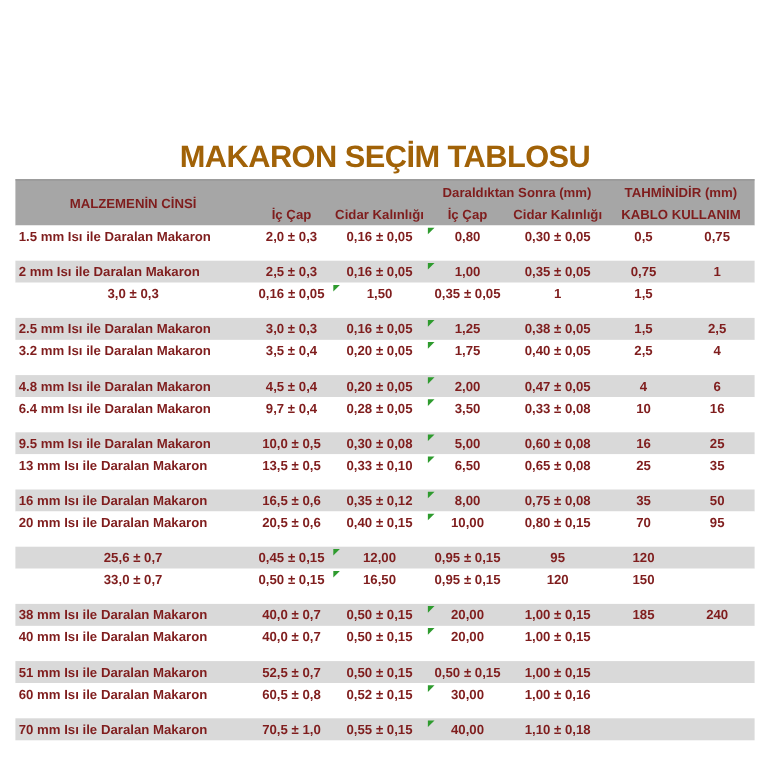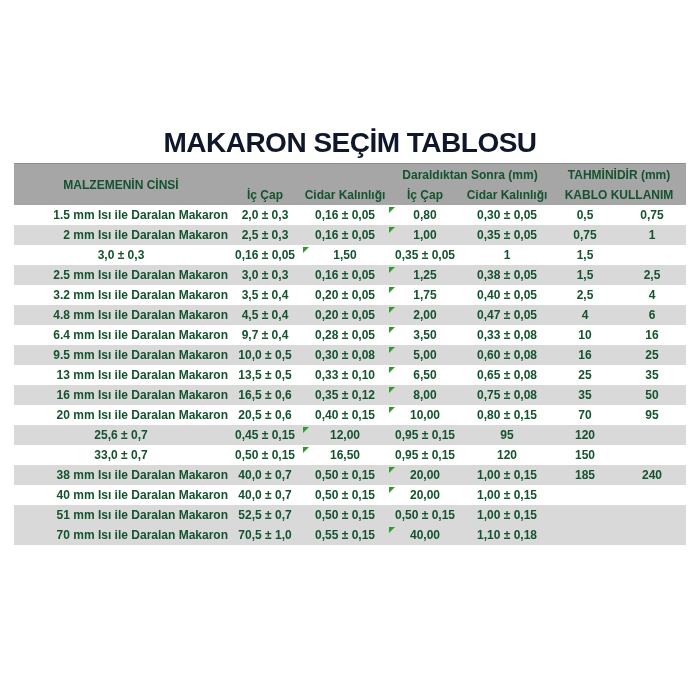--- a/index.html
+++ b/index.html
@@ -18,29 +18,29 @@
   .title {
     position: absolute;
     top: 127px;
     left: 0;
     width: 700px;
     margin: 0;
     text-align: center;
     font-size: 28px;
     font-weight: bold;
     letter-spacing: -0.5px;
-    color: #0f172a;
+    color: #a16207;
     white-space: nowrap;
   }
   .tbl {
     position: absolute;
     left: 14px;
     top: 163px;
     width: 672px;
-    color: #14532d;
+    color: #7f1d1d;
   }
   .thead {
     display: grid;
     grid-template-columns: 214px 74px 86px 74px 90px 66px 68px;
     grid-template-rows: 21px 20px;
     background: #a6a6a6;
     border-top: 1px solid #8e8e8e;
     font-size: 12px;
     font-weight: bold;
   }
@@ -62,23 +62,23 @@
   .sh5 { grid-column: 5; }
   .sh67 { grid-column: 6 / 8; }
   .tbody { font-size: 12px; font-weight: bold; }
   .row {
     display: grid;
     grid-template-columns: 214px 74px 86px 74px 90px 66px 68px;
     height: 20px;
     align-items: center;
     background: #ffffff;
   }
-  .row.stripe { background: #d9d9d9; }
+  .row.stripe { background: #d9d9d9; margin-top: 12px; }
   .cell { text-align: center; white-space: nowrap; line-height: 20px; height: 20px; }
-  .cell.material { text-align: right; padding-left: 3px; }
+  .cell.material { text-align: left; padding-left: 3px; }
   .cell.after-ic { position: relative; }
   .tri {
     position: absolute;
     left: 1px;
     top: 2px;
     width: 0;
     height: 0;
     border-top: 6px solid #2e9b2e;
     border-right: 6px solid transparent;
   }
@@ -252,20 +252,29 @@
   <div class="row stripe">
     <div class="cell material">51 mm Isı ile Daralan Makaron</div>
     <div class="cell c2">52,5 ± 0,7</div>
     <div class="cell c3">0,50 ± 0,15</div>
     <div class="cell c4 after-ic">0,50 ± 0,15</div>
     <div class="cell c5">1,00 ± 0,15</div>
     <div class="cell c6"></div>
     <div class="cell c7"></div>
   </div>
 
+  <div class="row">
+    <div class="cell material">60 mm Isı ile Daralan Makaron</div>
+    <div class="cell c2">60,5 ± 0,8</div>
+    <div class="cell c3">0,52 ± 0,15</div>
+    <div class="cell c4 after-ic">30,00<span class="tri" style="border-top-color: rgb(46, 155, 46);"></span></div>
+    <div class="cell c5">1,00 ± 0,16</div>
+    <div class="cell c6"></div>
+    <div class="cell c7"></div>
+  </div>
 
   <div class="row stripe">
     <div class="cell material">70 mm Isı ile Daralan Makaron</div>
     <div class="cell c2">70,5 ± 1,0</div>
     <div class="cell c3">0,55 ± 0,15</div>
     <div class="cell c4 after-ic">40,00<span class="tri" style="border-top-color: rgb(46, 155, 46);"></span></div>
     <div class="cell c5">1,10 ± 0,18</div>
     <div class="cell c6"></div>
     <div class="cell c7"></div>
   </div>

